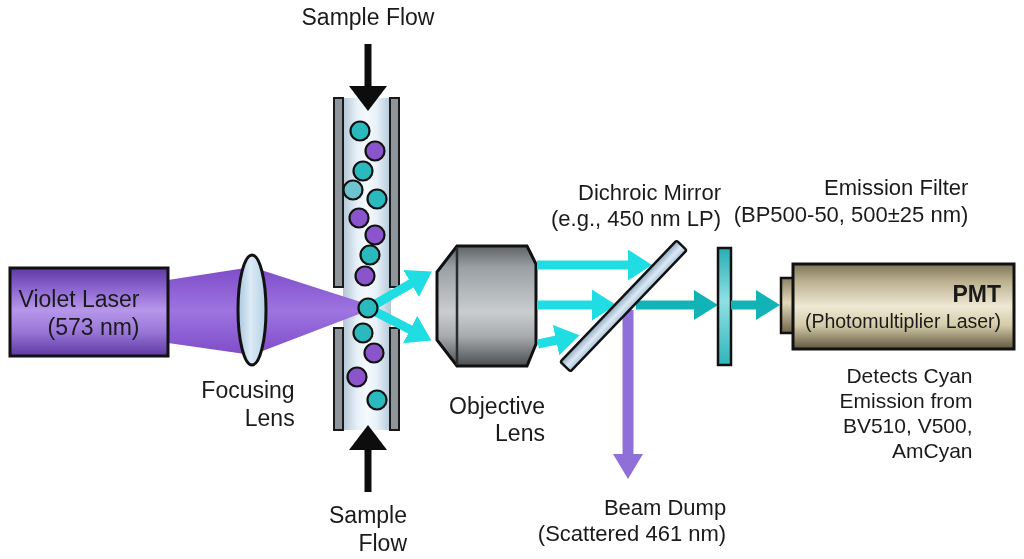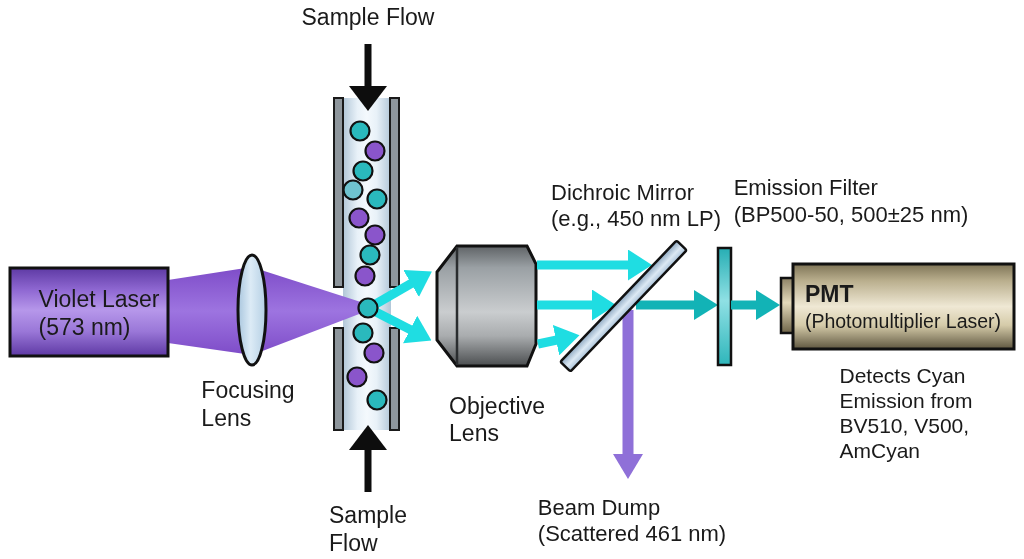--- a/index.html
+++ b/index.html
@@ -2,21 +2,21 @@
 <html><head>
 <meta charset="utf-8">
 <style>
   html,body{margin:0;padding:0;background:#ffffff;}
   .stage{
     position:relative;width:1024px;height:559px;background:#ffffff;
     font-family:"Liberation Sans",sans-serif;color:#1a1a1a;overflow:hidden;
   }
   .stage svg{position:absolute;left:0;top:0;}
   .lbl{
-    position:absolute;text-align:left;transform:translateX(-50%);
+    position:absolute;text-align:right;transform:translateX(-50%);
     white-space:nowrap;color:#1a1a1a;
   }
   .lbl div{white-space:nowrap;}
 </style>
 </head>
 <body>
 
 <div class="stage">
 
 <svg width="1024" height="559" viewBox="0 0 1024 559">
@@ -147,21 +147,21 @@
   <line x1="731" y1="305" x2="757" y2="305" stroke="#12b3b6" stroke-width="9" marker-end="url(#mTeal)"></line>
 
   <rect x="781" y="278" width="13" height="55" fill="url(#gradNub)" stroke="#111111" stroke-width="2.5"></rect>
   <rect x="793" y="264" width="221" height="85" fill="url(#gradPMT)" stroke="#111111" stroke-width="3"></rect>
 </svg>
 
 <div class="lbl" style="left:368px;top:3px;font-size:23px;line-height:28px;">
   <div>Sample Flow</div>
 </div>
 
-<div class="lbl" style="left:99px;top:285px;font-size:23px;line-height:28px;">
+<div class="lbl" style="left:79px;top:285px;font-size:23px;line-height:28px;">
   <div>Violet Laser</div>
   <div>(573 nm)</div>
 </div>
 
 <div class="lbl" style="left:248px;top:376px;font-size:23px;line-height:28px;">
   <div>Focusing</div>
   <div>Lens</div>
 </div>
 
 <div class="lbl" style="left:497px;top:393px;font-size:23px;line-height:27px;">

